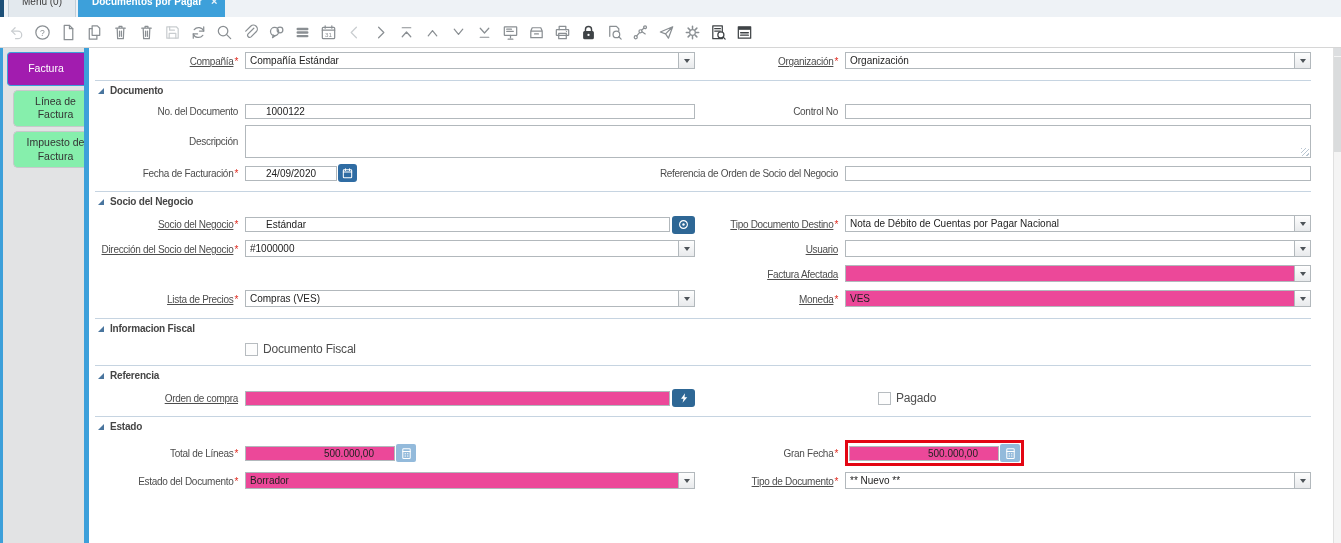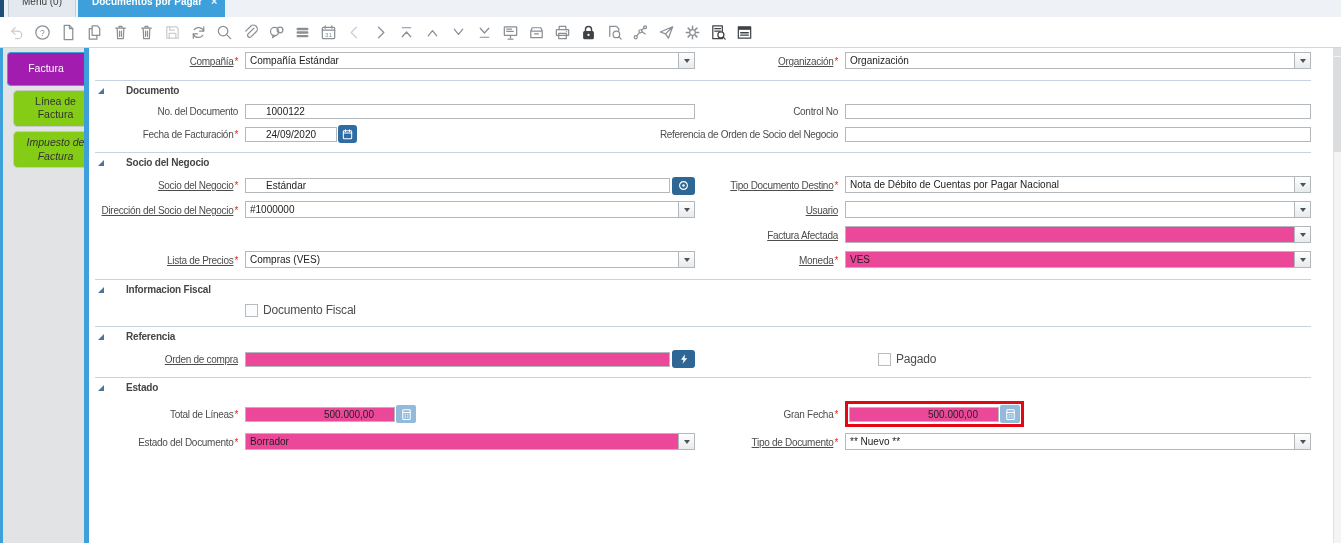--- a/index.html
+++ b/index.html
@@ -20,43 +20,43 @@
   .toolbar { height:31px; background:#fff; border-bottom:1px solid #d6d6d6;
              display:flex; align-items:center; gap:7px; padding-left:7px; }
   .tbi { width:19px; height:19px; color:#8a8f93; display:inline-block; }
   .tbi svg { width:19px; height:19px; display:block; }
   .tbi.dis { color:#c9cdd0; }
   .tbi.dark { color:#3f4346; }
 
   
   .content { display:flex; height:495px; }
   .sidebar { width:84px; background:#e2e3e4; border-left:3px solid #3da0da; padding-top:4px; }
-  .stab { margin:0 0 4px 10px; width:84px; background:#84cc16; border:1px solid #c7c9cb; border-right:none;
+  .stab { margin:0 0 4px 10px; width:84px; background:#86efac; border:1px solid #c7c9cb; border-right:none;
           border-radius:5px 0 0 5px; text-align:center; font-size:10.5px; color:#333;
           padding:4px 2px; line-height:1.3; cursor:default; }
   .stab.active { margin-left:4px; width:77px; background:#a21caf; border-color:#3da0da; color:#fff;
                  padding:9px 2px; border-radius:4px 0 0 4px; }
-  .stab.italic { font-style:italic; }
+  .stab.italic { }
   .bluebar { width:5px; background:#3da0da; }
   .form { flex:1; background:#fff; padding:4px 22px 0 6px; overflow:hidden; }
   .vscroll { width:8px; background:#f4f4f4; border-left:1px solid #e0e0e0; position:relative; }
   .vscroll .sbtn { height:8px; background:#dcdee0; }
   .vscroll .sthumb { margin-top:1px; height:95px; background:#dadcdd; }
 
   
   .frow { display:grid; grid-template-columns:145px 450px 140px 1fr; column-gap:5px;
           align-items:center; margin-bottom:6px; }
   .lbl { display:flex; justify-content:flex-end; align-items:flex-end; white-space:nowrap;
          font-size:10px; letter-spacing:-0.3px; color:#4d4d4d; padding-right:2px; }
   .lbl .t.und { text-decoration:underline; }
   .req { color:#e02b20; margin-left:1px; }
   .cell { display:flex; align-items:center; min-width:0; }
 
   .sec { border-top:1px solid #c6d4e1; margin:9px 0 7px 0; padding:4px 0 1px 3px;
-         display:flex; align-items:center; gap:22px; }
+         display:flex; align-items:center; gap:6px; }
   .tri { width:0; height:0; border-bottom:6px solid #49759e; border-left:6px solid transparent; }
   .sec-t { font-size:10px; font-weight:bold; color:#454545; letter-spacing:-0.2px; }
 
   input, textarea { font-family:"Liberation Sans", sans-serif; font-size:10px; color:#222;
                     border:1px solid #b2b8bc; background:#fff; outline:none; }
   .tin { height:15px; padding:0 20px; width:100%; }
   .tin.ro, .cin.ro, textarea.ro { background:#ec4899; }
   .tin.num { text-align:right; }
   .combo { display:flex; width:100%; height:19px;border-radius:7px; }
   .combo .cin { flex:1; height:17px; border:1px solid #b2b8bc; border-right:none; padding:0 4px; min-width:0; }
@@ -326,20 +326,30 @@
             <input class="tin" value="1000122" style="">
           </div>
         <div class="lbl">
             <span class="t">Control No</span>
           </div>
         <div class="cell">
             <input class="tin" style="">
           </div>
       </div>
 
+      <div class="frow">
+        <div class="lbl">
+            <span class="t">Descripción</span>
+          </div>
+        <div class="cell" style="grid-column:2/5;">
+            <div class="ta-wrap">
+              <textarea class="ta" style=""></textarea>
+            </div>
+          </div>
+      </div>
 
       <div class="frow">
         <div class="lbl">
             <span class="t">Fecha de Facturación</span>
             <span class="req">*</span>
           </div>
         <div class="cell">
           <input class="tin w-date" style="width: 92px;" value="24/09/2020">
           <span class="sqbtn btn-cal bicon">
               <svg viewBox="0 0 14 14" width="13" height="13" fill="none" stroke="#fff" stroke-width="1.1" stroke-linecap="round">

